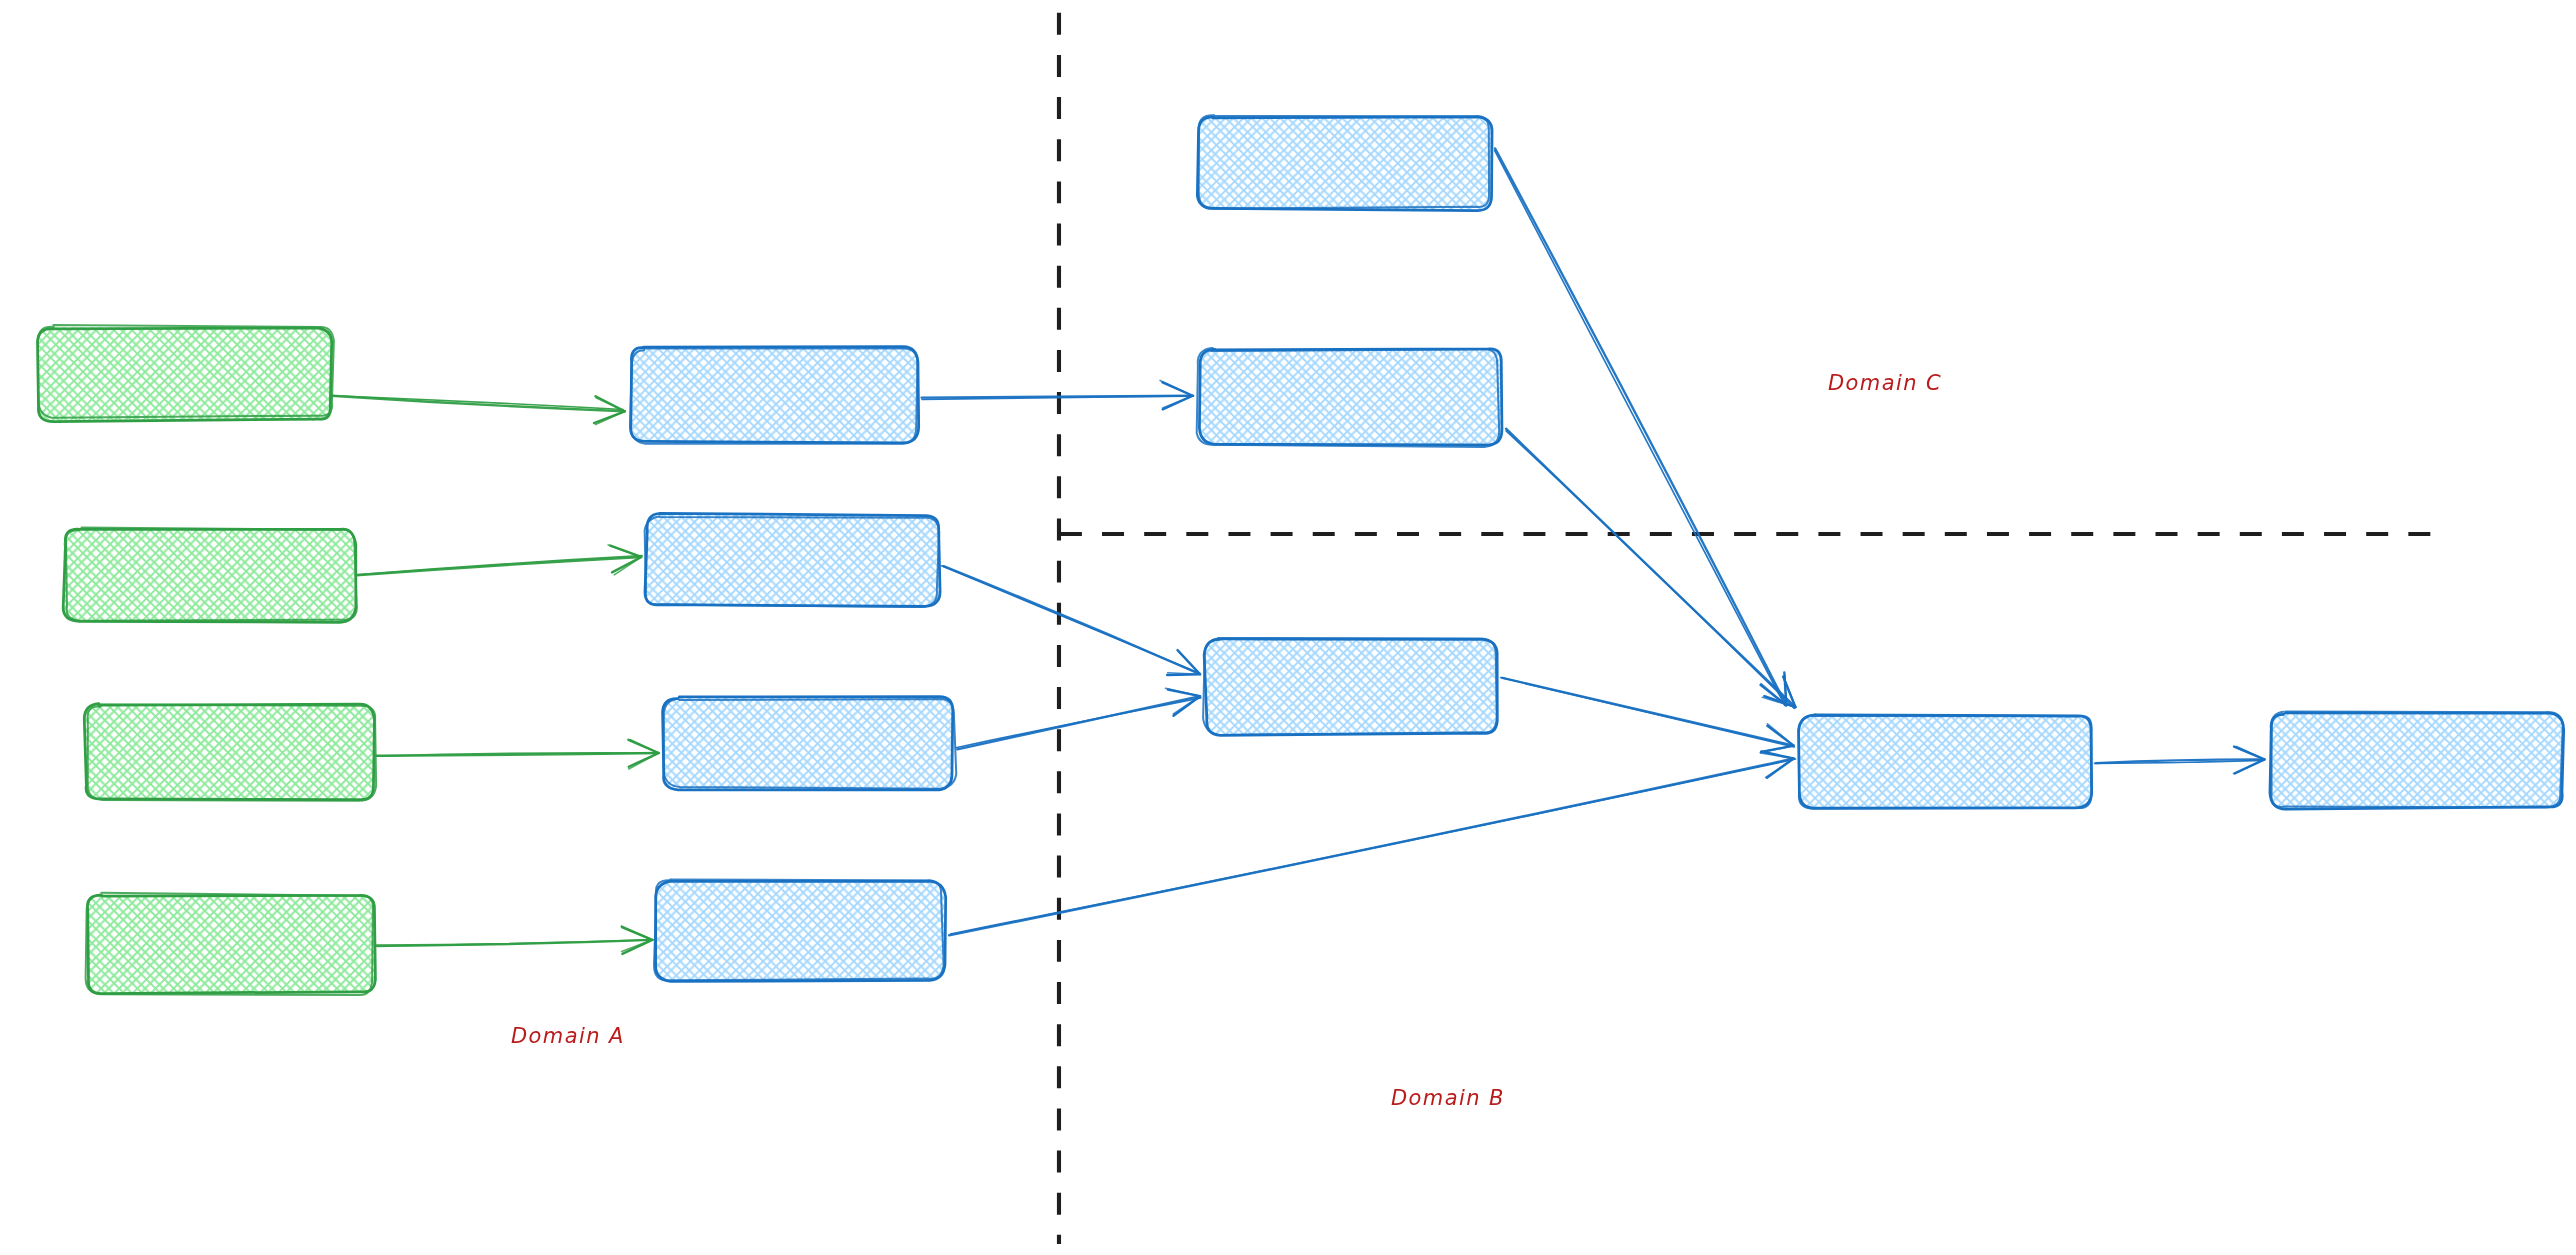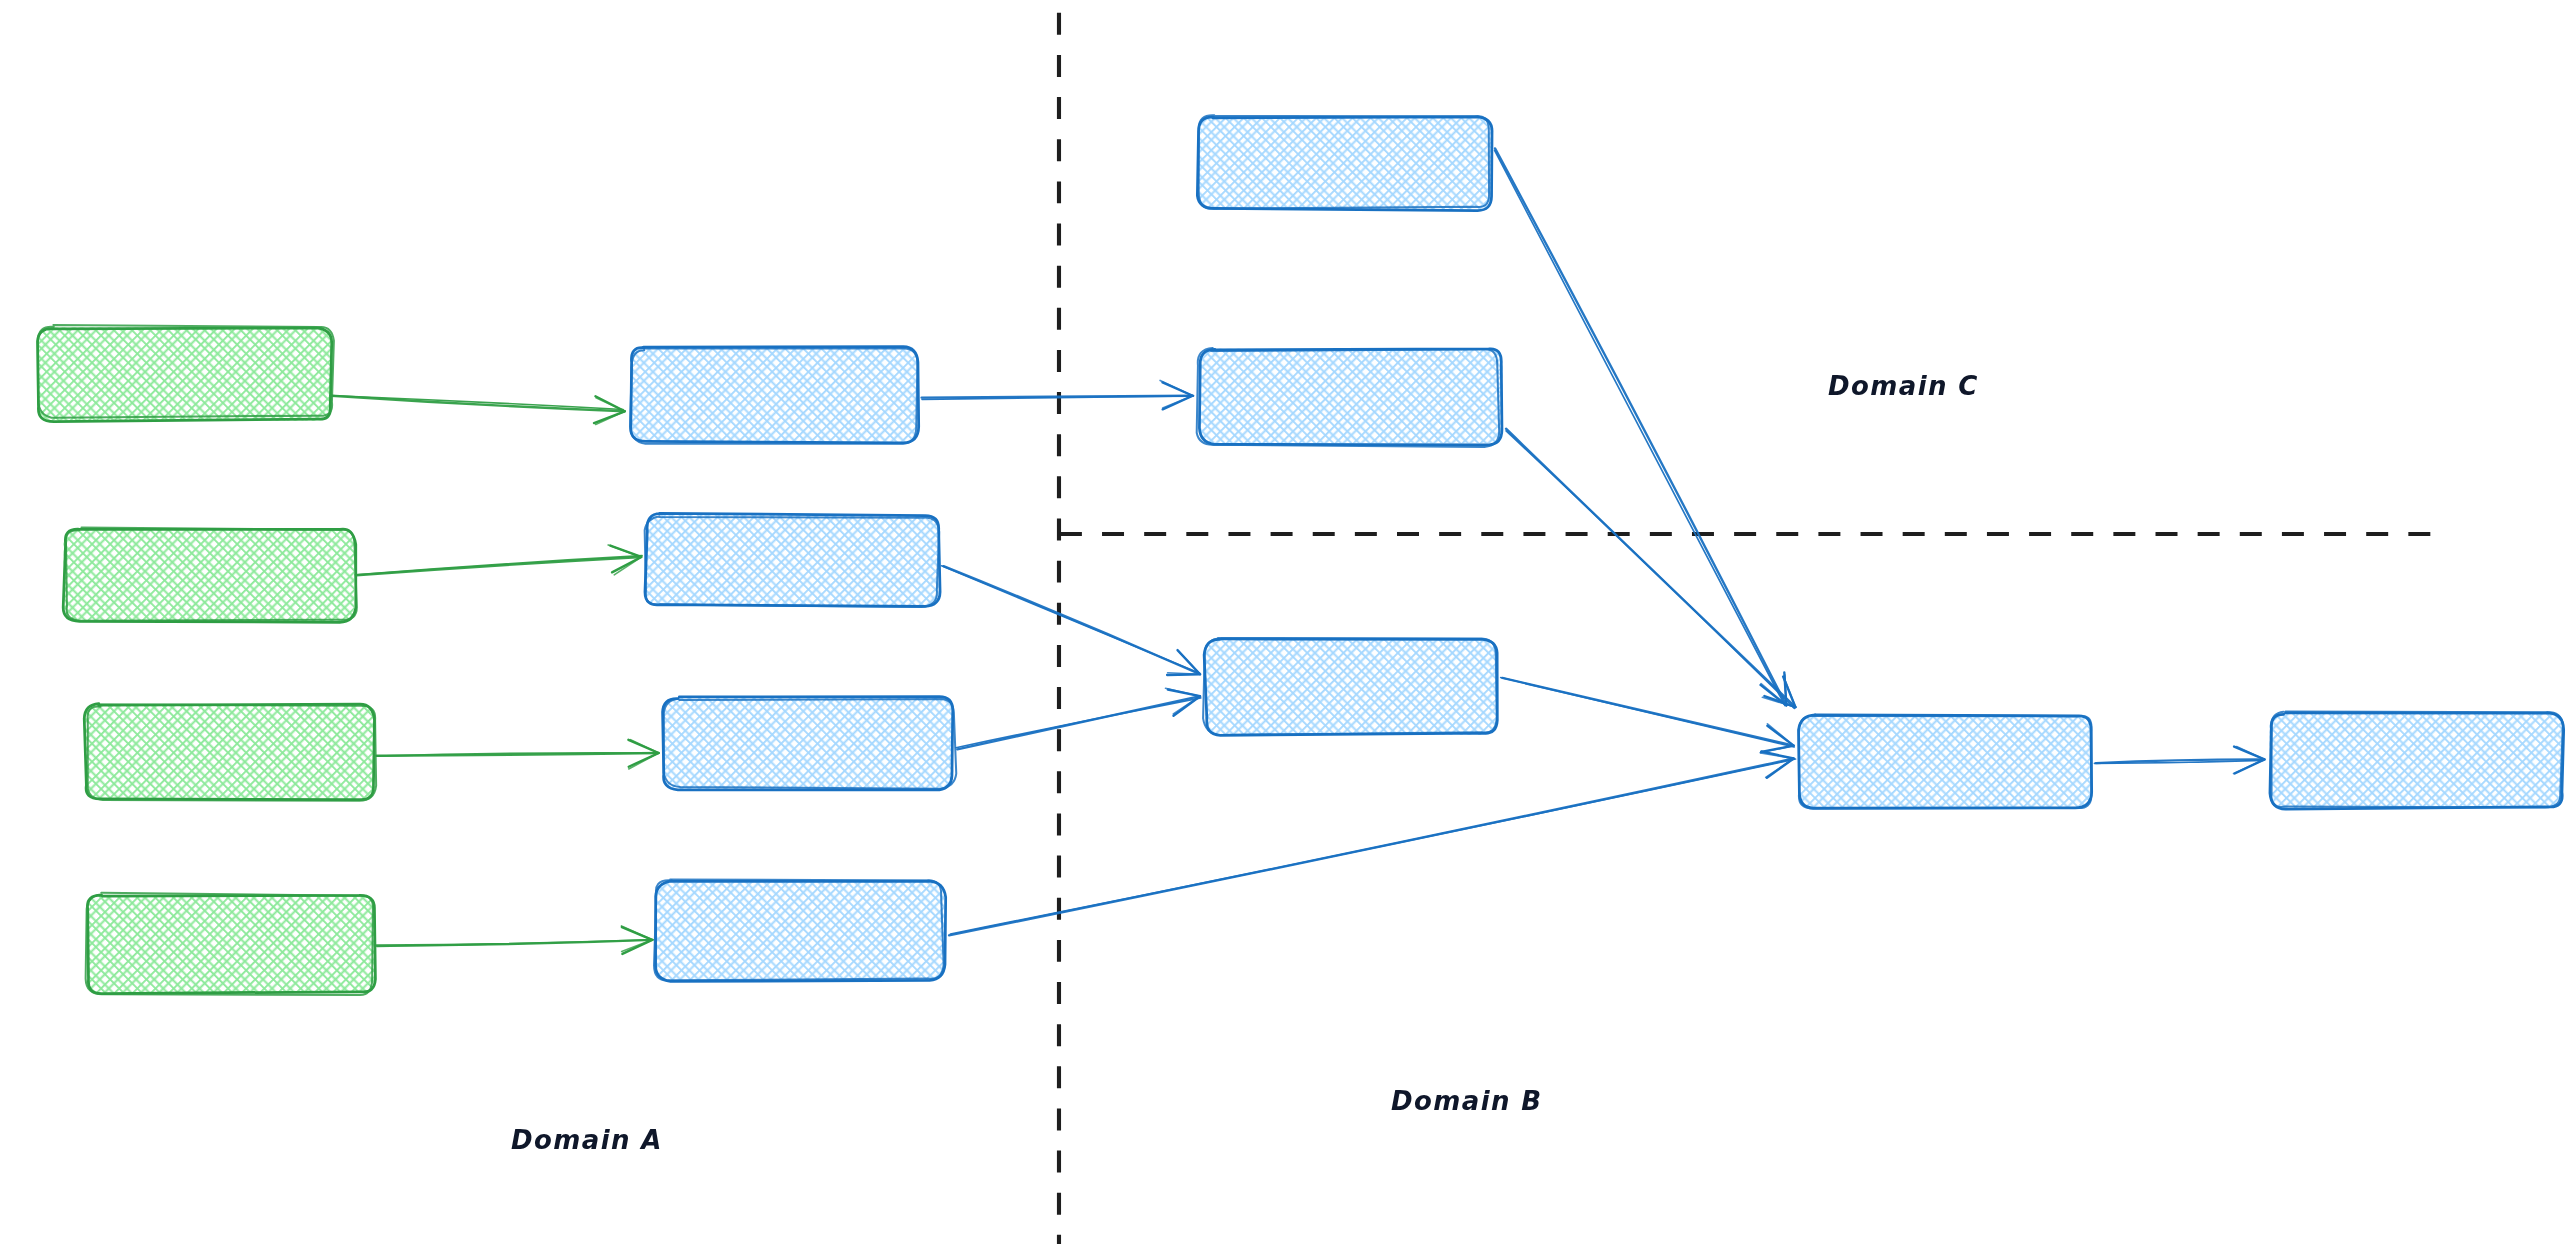--- a/index.html
+++ b/index.html
@@ -7,26 +7,26 @@
   body{
     width:2576px;height:1255px;
     font-family:"DejaVu Sans", sans-serif;
     overflow:hidden;
     position:relative;
   }
   #canvas{position:absolute;left:0;top:0;width:2576px;height:1255px;}
   .domain-label{
     position:absolute;
     font-family:"DejaVu Sans", sans-serif;
-    font-size:26px;
-    color:#0f172a;
+    font-size:21px;
+    color:#b91c1c;
     letter-spacing:1.4px;
     white-space:nowrap;
     font-style:italic;
-    font-weight:700;
+    font-weight:400;
   }
 </style>
 </head>
 <body>
 
 <svg id="canvas" viewBox="0 0 2812 1370" xmlns="http://www.w3.org/2000/svg">
   <defs>
     <pattern id="hatch-green" width="14" height="14" patternUnits="userSpaceOnUse" patternTransform="rotate(45)">
       <line x1="0" y1="0" x2="0" y2="14" stroke="#8ce99a" stroke-width="4"></line>
       <line x1="7" y1="0" x2="7" y2="14" stroke="#8ce99a" stroke-width="2.2"></line>
@@ -199,17 +199,17 @@
       <g>
         <path d="M 2493.77,778.65 L 2781.92,779.53 Q 2798.51,778.58 2798.39,795.00 L 2797.44,866.40 Q 2797.65,881.54 2782.40,881.77 L 2494.43,882.23 Q 2477.74,881.60 2477.91,865.73 L 2477.43,794.73 Q 2477.41,779.24 2493.72,779.16" fill="url(#hatch-blue)" stroke="none"></path>
         <path d="M 2493.77,778.65 L 2781.92,779.53 Q 2798.51,778.58 2798.39,795.00 L 2797.44,866.40 Q 2797.65,881.54 2782.40,881.77 L 2494.43,882.23 Q 2477.74,881.60 2477.91,865.73 L 2477.43,794.73 Q 2477.41,779.24 2493.72,779.16" fill="url(#hatch-blue2)" stroke="none"></path>
         <path d="M 2494.82,778.25 L 2781.45,778.53 Q 2798.00,778.81 2798.57,796.47 L 2796.69,864.78 Q 2799.19,882.64 2780.92,880.77 L 2494.88,883.28 Q 2479.24,883.18 2477.93,865.87 L 2479.40,794.20 Q 2478.60,780.11 2492.83,779.73" fill="none" stroke="#1971c2" stroke-width="3" stroke-linecap="round" stroke-linejoin="round"></path>
         <path d="M 2494.91,776.73 L 2778.88,777.42 Q 2797.10,776.65 2797.60,792.05 L 2794.84,867.49 Q 2795.66,880.35 2778.29,881.61 L 2494.26,880.47 Q 2477.82,883.48 2479.73,866.52 L 2479.71,792.84 Q 2478.88,778.58 2492.70,776.94" fill="none" stroke="#1971c2" stroke-width="2.2" opacity="0.85" stroke-linecap="round" stroke-linejoin="round"></path>
       </g>
     </g>
 </svg>
 
 <div id="labels-layer">
-    <div class="domain-label" style="left: 511px; top: 1125px;">Domain A</div>
+    <div class="domain-label" style="left: 511px; top: 1024px;">Domain A</div>
     <div class="domain-label" style="left: 1391px; top: 1086px;">Domain B</div>
     <div class="domain-label" style="left: 1828px; top: 371px;">Domain C</div>
   </div>
 
 
 </body></html>

